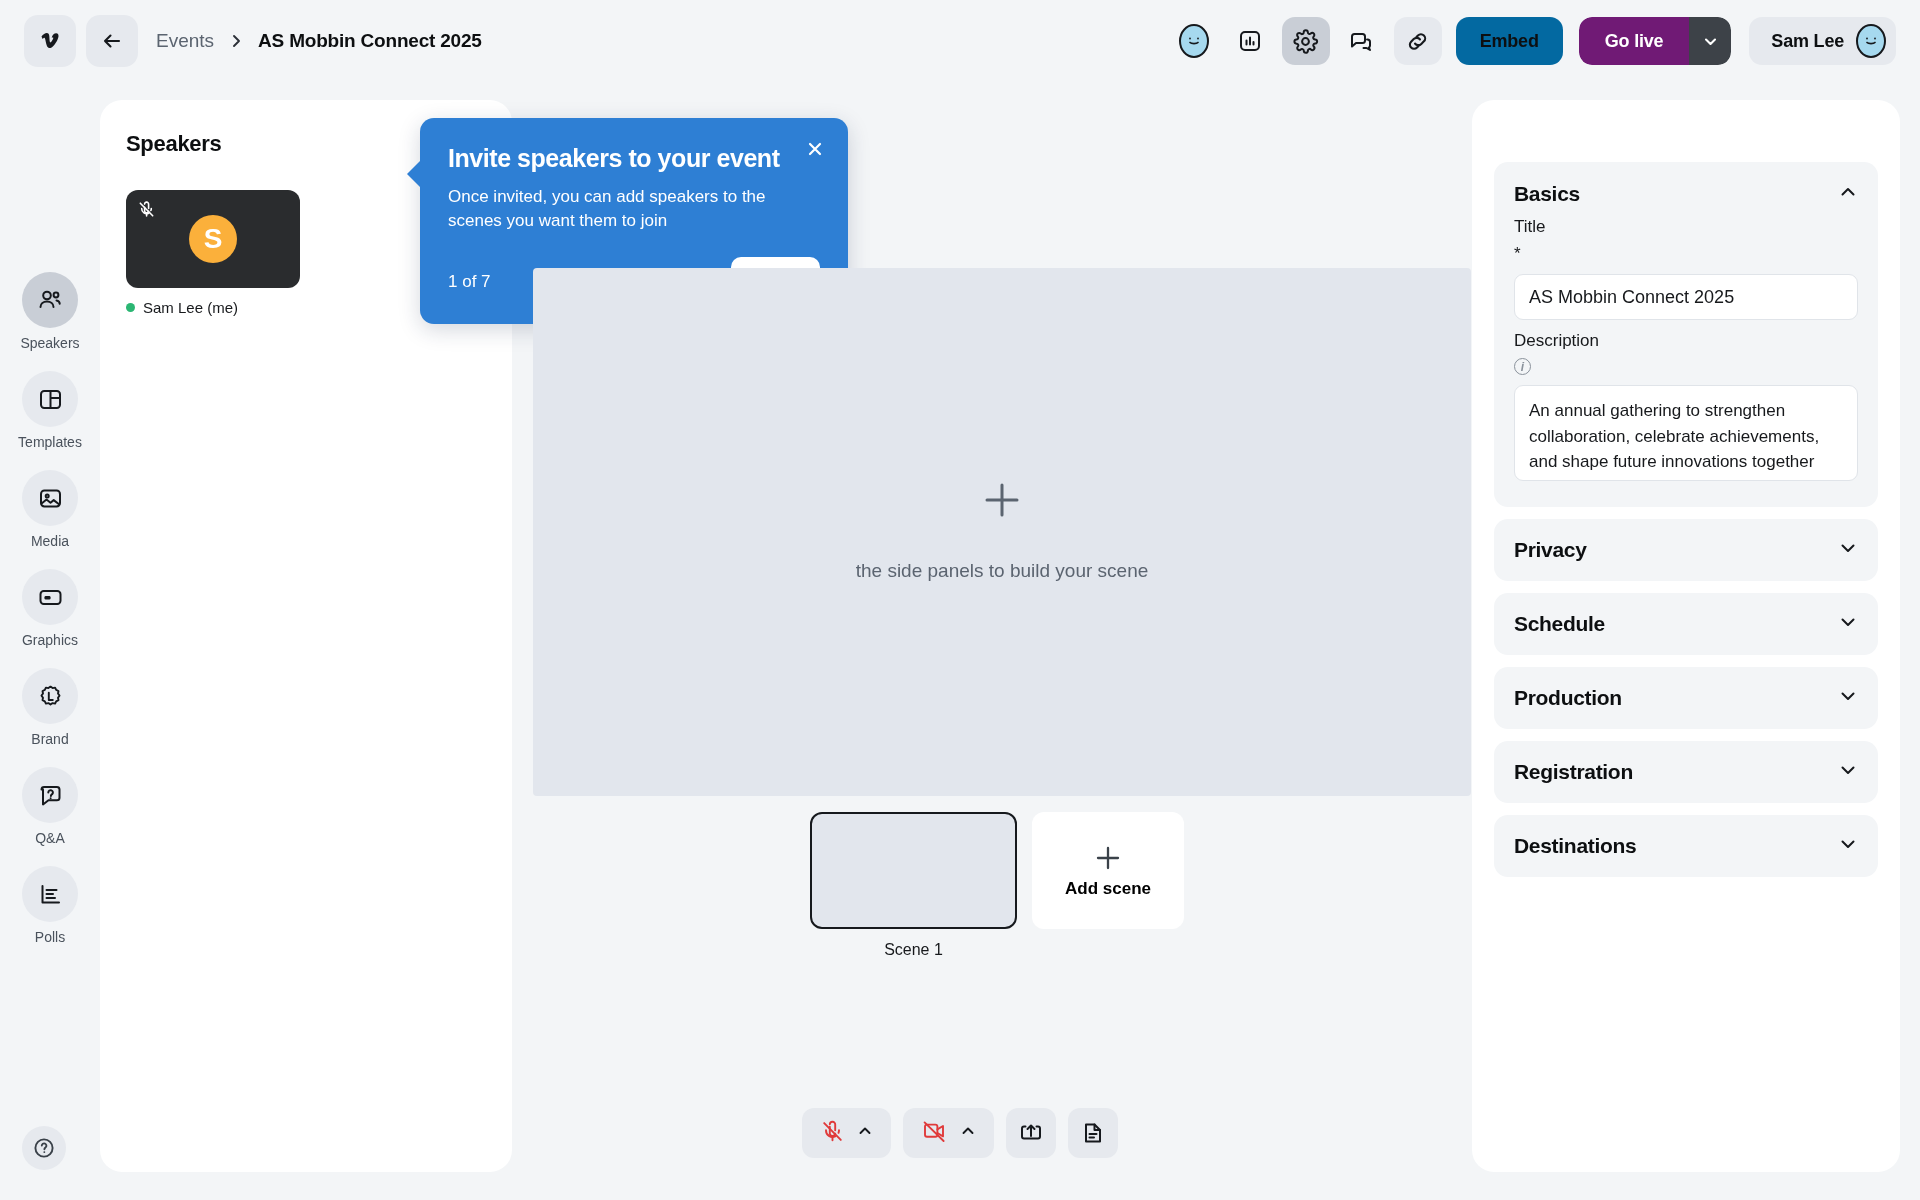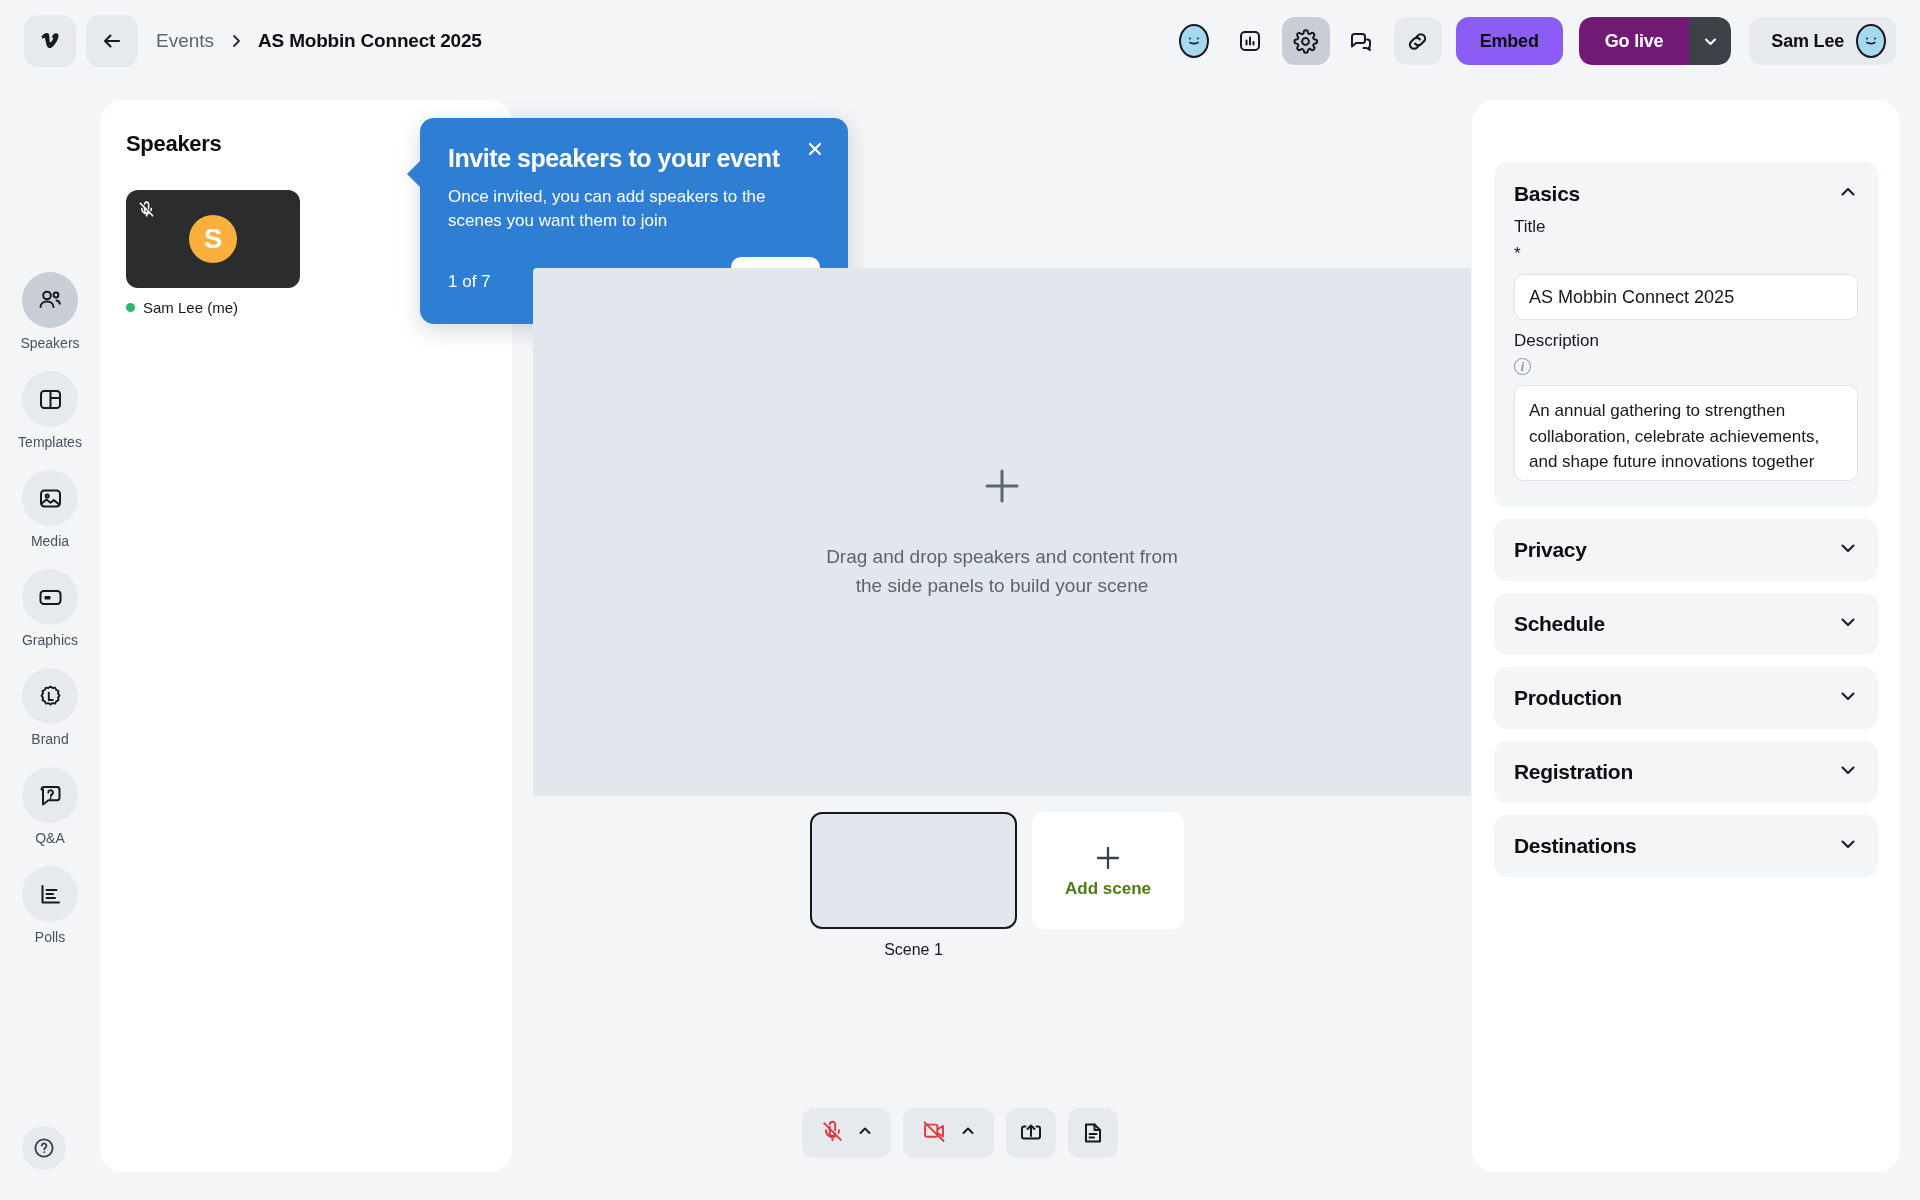--- a/index.html
+++ b/index.html
@@ -40,21 +40,21 @@
   }
   .icon-btn.tinted { background: #e6e9ee; }
   .icon-btn.active { background: #c9ced6; }
   .smiley {
     width: 30px; height: 34px; border-radius: 50%;
     background: #a6d9ef; border: 2.4px solid #16191d;
     display: flex; align-items: center; justify-content: center;
   }
   .smiley .eyes { display: block; }
   .embed-btn {
-    height: 48px; padding: 0 24px; border-radius: 13px; background: #8b5cf6;
+    height: 48px; padding: 0 24px; border-radius: 13px; background: #0369a1;
     display: flex; align-items: center; font-size: 18px; font-weight: 700;
     color: #0d0f11; margin-left: 6px; letter-spacing: -0.2px;
   }
   .golive { display: flex; margin-left: 8px; border-radius: 13px; overflow: hidden; }
   .golive-main {
     height: 48px; padding: 0 26px; background: #701a75; color: #fff;
     display: flex; align-items: center; font-size: 18px; font-weight: 700;
     border-radius: 13px 0 0 13px; letter-spacing: -0.2px;
   }
   .golive-caret {
@@ -155,21 +155,21 @@
   .scene-wrap { display: flex; flex-direction: column; align-items: center; }
   .scene-thumb {
     width: 207px; height: 117px; border-radius: 12px; background: #e2e6ed;
     border: 2.6px solid #16191d;
   }
   .scene-label { margin-top: 12px; font-size: 16px; color: #17191c; }
   .add-scene {
     width: 152px; height: 117px; border-radius: 12px; background: #fff;
     display: flex; flex-direction: column; align-items: center; justify-content: center; gap: 6px;
   }
-  .add-scene .lbl { font-size: 17px; font-weight: 600; color: #4d7c0f; }
+  .add-scene .lbl { font-size: 17px; font-weight: 600; color: #000000; }
 
   .bottom-bar {
     position: absolute; left: 0; top: 1108px; width: 1920px;
     display: flex; justify-content: center; gap: 12px;
   }
   .bb-group {
     height: 50px; border-radius: 12px; background: #e6e9ee;
     display: flex; align-items: center; gap: 12px; padding: 0 18px;
   }
   .bb-btn {
@@ -413,21 +413,20 @@
   </div>
 
 
   <div class="canvas">
     <div class="canvas-plus">
       <svg width="44" height="44" viewBox="0 0 44 44" fill="none" stroke="#5b6470" stroke-width="3" stroke-linecap="round">
           <path d="M22 7v30M7 22h30"></path>
         </svg>
     </div>
     <div class="canvas-hint">
-      <div>Drag and drop speakers and content from</div>
       <div>the side panels to build your scene</div>
     </div>
   </div>
 
   <div class="scene-strip">
     <div class="scene-wrap">
       <div class="scene-thumb"></div>
       <div class="scene-label">Scene 1</div>
     </div>
     <div class="add-scene">

